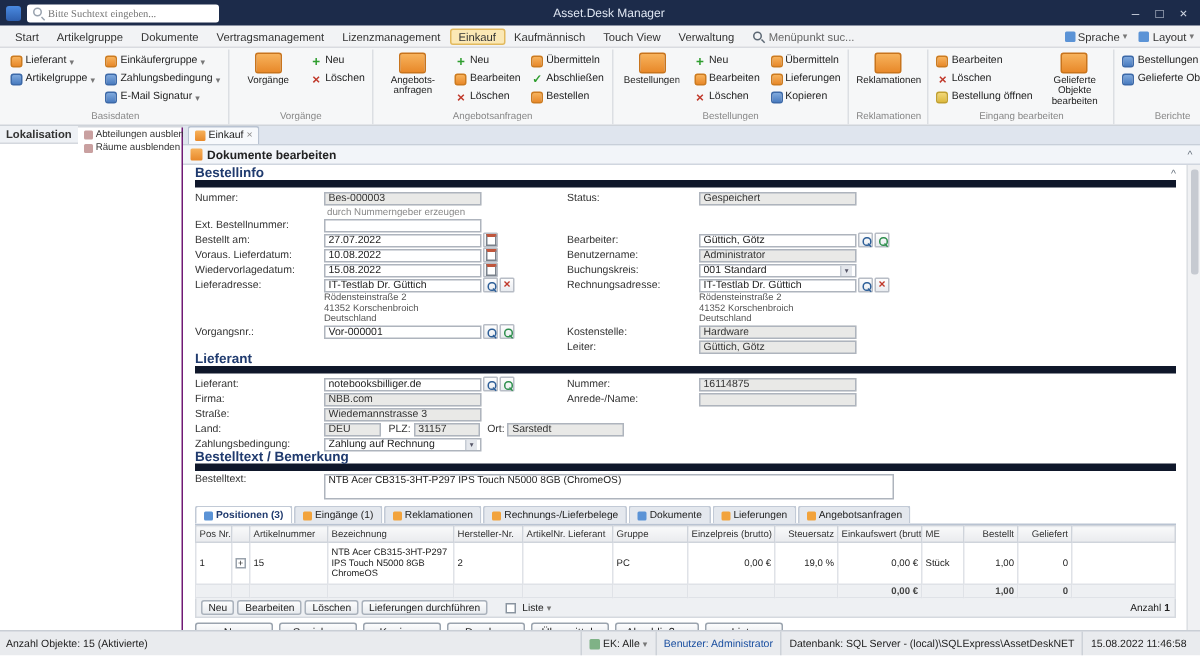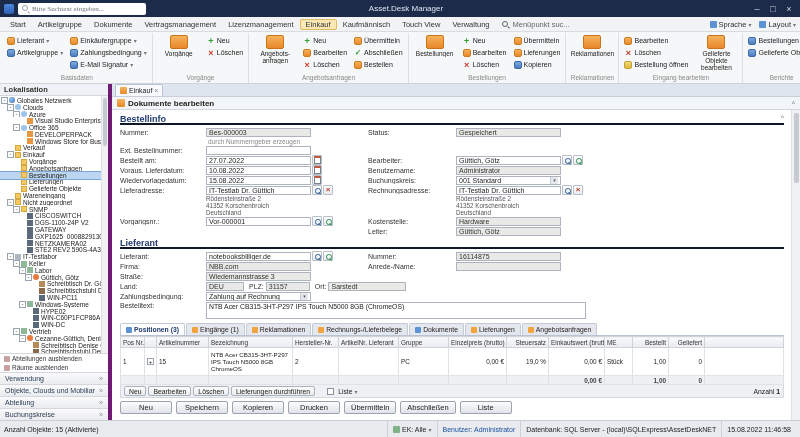--- a/index.html
+++ b/index.html
@@ -40,21 +40,21 @@
 .ric.x{color:#c0392b;font-weight:bold}
 .ric.check{color:#2f9e2f;font-weight:bold;font-size:8px}
 .ric.sq-orange{background:linear-gradient(#f7b25c,#e8892a);border:1px solid #cc7b20;border-radius:2px}
 .ric.sq-blue{background:linear-gradient(#7fa9dd,#4a7cc0);border:1px solid #3c69a8;border-radius:2px}
 .ric.sq-yellow{background:linear-gradient(#f2d878,#ddb93e);border:1px solid #c1a030;border-radius:2px}
 .rbig{width:46px;display:flex;flex-direction:column;align-items:center;text-align:center;font-size:6.5px;line-height:7px;padding:2px 1px 0;border-radius:2px}
 .rbig-ic{width:18px;height:14px;background:linear-gradient(#f7b25c,#e8892a);border:1px solid #c8741d;border-radius:2px;margin-bottom:1px;flex:none}
 .rbig-lab{max-height:22px;overflow:hidden}
 
 .body{flex:1;display:flex;min-height:0}
-.sidebar{width:112px;border-right:4px solid #701a75;display:flex;flex-direction:column;background:#fff;flex:none}
+.sidebar{width:122px;border-right:1px solid #701a75;display:flex;flex-direction:row;background:#fff;flex:none}
 .side-head{height:12px;background:#eef1f5;border-bottom:1px solid #d4d8de;display:flex;align-items:center;padding:0 4px;font-size:7.5px;font-weight:bold;color:#333;flex:none}
 .treewrap{flex:1;position:relative;overflow:hidden}
 .tree{position:absolute;left:0;top:1px;right:7px;bottom:0;overflow:hidden;font-size:6.5px}
 .trow{display:flex;align-items:center;height:6.8px;white-space:nowrap;overflow:hidden}
 .trow.sel{background:#bcd6f2;outline:1px solid #7aa7d8}
 .texp{width:7px;height:7px;border:1px solid #9aa4ae;background:#fff;font-size:6px;line-height:5px;text-align:center;margin-right:1px;flex:none;color:#333}
 .texp-sp{width:8px;flex:none}
 .ti{width:6px;height:6px;margin-right:2px;flex:none}
 .ti-globe{background:radial-gradient(circle at 35% 35%,#9cc4ea,#2d6fc0);border-radius:50%}
 .ti-cloud{background:#9cc4ea;border-radius:3px}
@@ -80,21 +80,21 @@
 .doctabs{height:13px;display:flex;align-items:flex-end;padding-left:3px;background:#dfe5ee;border-bottom:1px solid #c8cfd9;flex:none}
 .dtab{height:12px;display:flex;align-items:center;gap:2px;background:#f7f9fc;border:1px solid #b9c3d2;border-bottom:none;padding:0 4px;font-size:7px;border-radius:2px 2px 0 0}
 .dtab-ic{width:7px;height:7px;background:linear-gradient(#f7b25c,#e8892a);border-radius:1px}
 .dtab-x{color:#888;font-size:7px}
 .form-head{height:13px;background:#f2f5f9;border-bottom:1px solid #d0d6df;display:flex;align-items:center;gap:3px;padding:0 5px;font-size:8px;font-weight:bold;color:#222;flex:none}
 .fh-ic{width:8px;height:8px;background:linear-gradient(#f7b25c,#e8892a);border-radius:1px;flex:none}
 .fh-chev{margin-left:auto;color:#66707c;font-weight:normal;font-size:7px}
 .content{flex:1;background:#fff;position:relative;padding:2px 16px 0 8px;overflow:hidden}
 .vscroll{position:absolute;right:0;top:0;bottom:0;width:9px;background:#f0f1f3;border-left:1px solid #dde0e4}
 .vthumb{position:absolute;left:1.5px;top:3px;width:5px;height:70px;background:#c6cad1;border-radius:2px}
-.sect-title{font-size:9px;font-weight:bold;color:#1f3a6e;border-bottom:2px solid #0f172a;margin:2px 0;height:11px;display:flex;align-items:flex-start}
+.sect-title{font-size:9px;font-weight:bold;color:#1f3a6e;border-bottom:5px solid #0f172a;margin:2px 0;height:11px;display:flex;align-items:flex-end}
 
 .frow{display:flex;align-items:center;height:10px;position:relative}
 .fleft{display:flex;align-items:center;width:248px;flex:none}
 .fright{display:flex;align-items:center}
 .flab{width:86px;flex:none;font-size:7px;color:#333;white-space:nowrap;overflow:hidden}
 .fright .flab{width:88px}
 .flab2{flex:none;font-size:7px;color:#333;margin-left:5px;margin-right:2px;white-space:nowrap}
 .fld{width:105px;height:9px;border:1px solid #aeb4bd;background:#fff;font-size:7px;display:flex;align-items:center;padding:0 2px;white-space:nowrap;overflow:hidden;flex:none}
 .fld.ro{background:#e9e9e7;color:#333}
 .fval{overflow:hidden}
@@ -797,20 +797,23 @@
               <div class="fleft">
                 <span class="flab">Zahlungsbedingung:</span>
                 <div class="fld">
                   <span class="fval">Zahlung auf Rechnung</span>
                   <span class="fcaret">▾</span>
                 </div>
               </div>
             </div>
           </div>
 
+        <div class="sect-title">
+          <span>Bestelltext / Bemerkung</span>
+        </div>
         <div class="btext-row">
           <span class="flab">Bestelltext:</span>
           <div class="btext">NTB Acer CB315-3HT-P297 IPS Touch N5000 8GB (ChromeOS)</div>
         </div>
 
         <div id="ptabs" class="ptabs">
             <span class="ptab active">
               <span class="pt-ic pt-blue"></span>
               <span class="ptab-label">Positionen (3)</span>
             </span>

